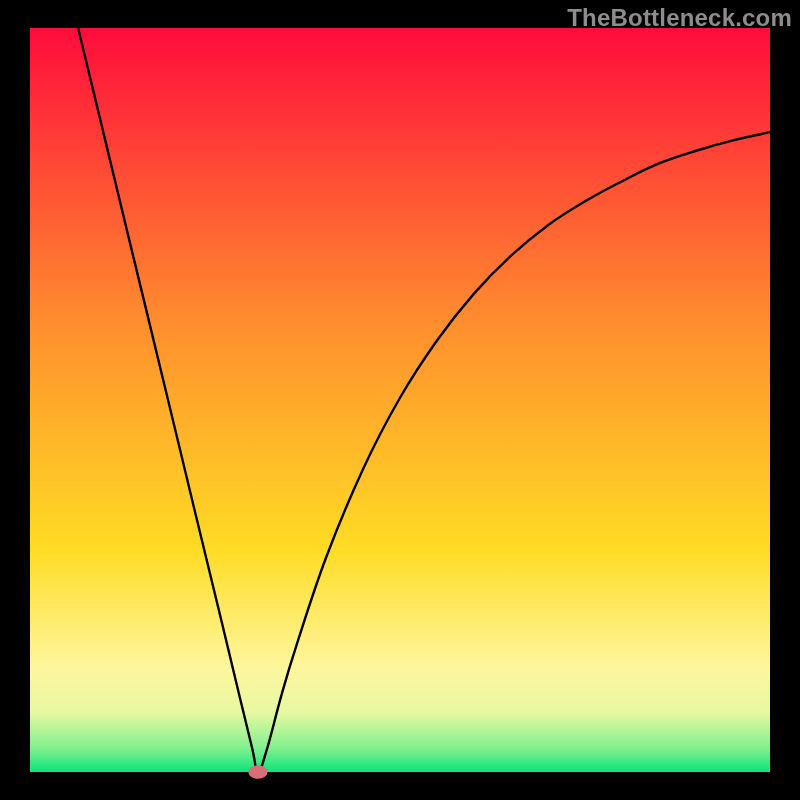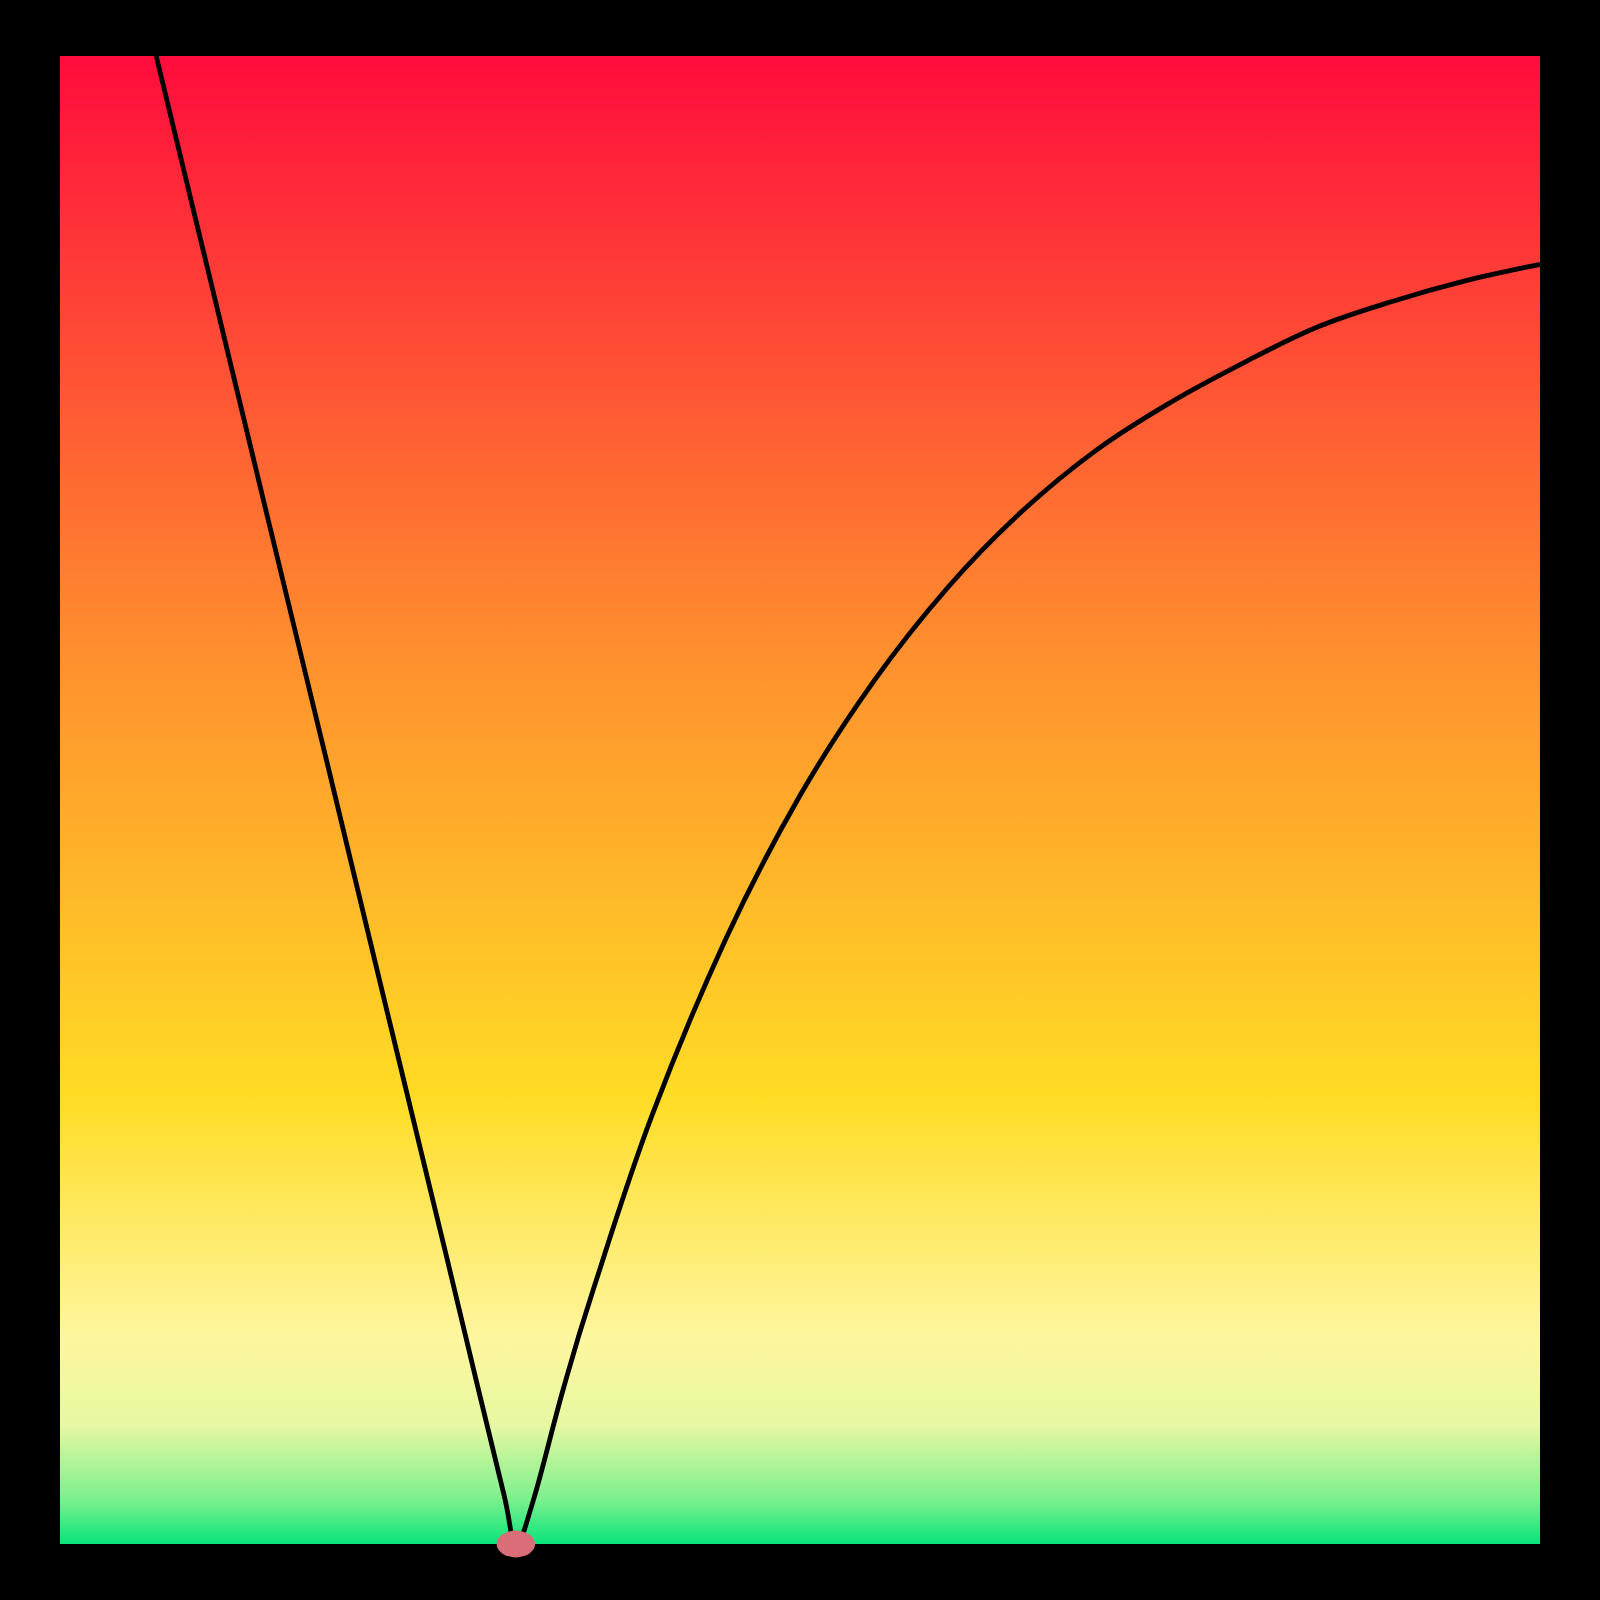--- a/index.html
+++ b/index.html
@@ -29,20 +29,21 @@
   svg.plot {
     position: absolute;
     top: 0;
     left: 0;
   }
 </style>
 </head>
 <body>
 
 <div class="chart-container">
+  <div class="watermark">TheBottleneck.com</div>
   <svg class="plot" width="800" height="800" viewBox="0 0 800 800">
     <defs>
       <linearGradient id="bg-grad" x1="0" y1="0" x2="0" y2="1">
           <stop offset="0%" stop-color="#ff0c3c"></stop>
           <stop offset="40%" stop-color="#ff8f2e"></stop>
           <stop offset="70%" stop-color="#ffdc24"></stop>
           <stop offset="86%" stop-color="#fef69e"></stop>
           <stop offset="92%" stop-color="#e7f8a2"></stop>
           <stop offset="97%" stop-color="#7cf08e"></stop>
           <stop offset="100%" stop-color="#08e47a"></stop>

